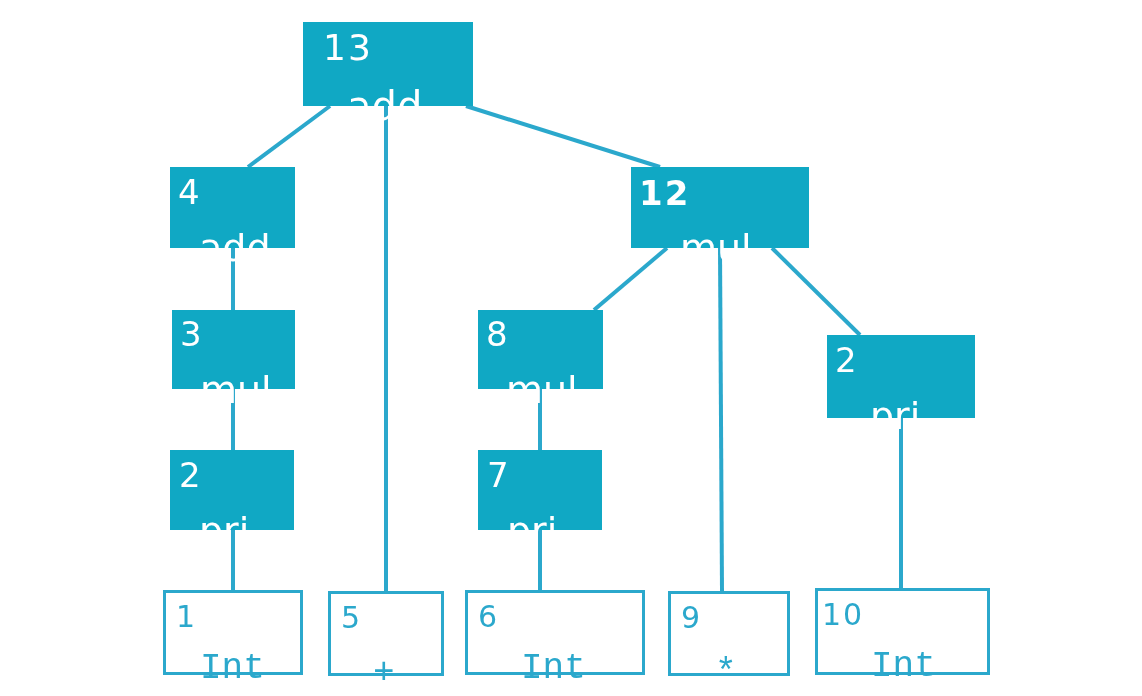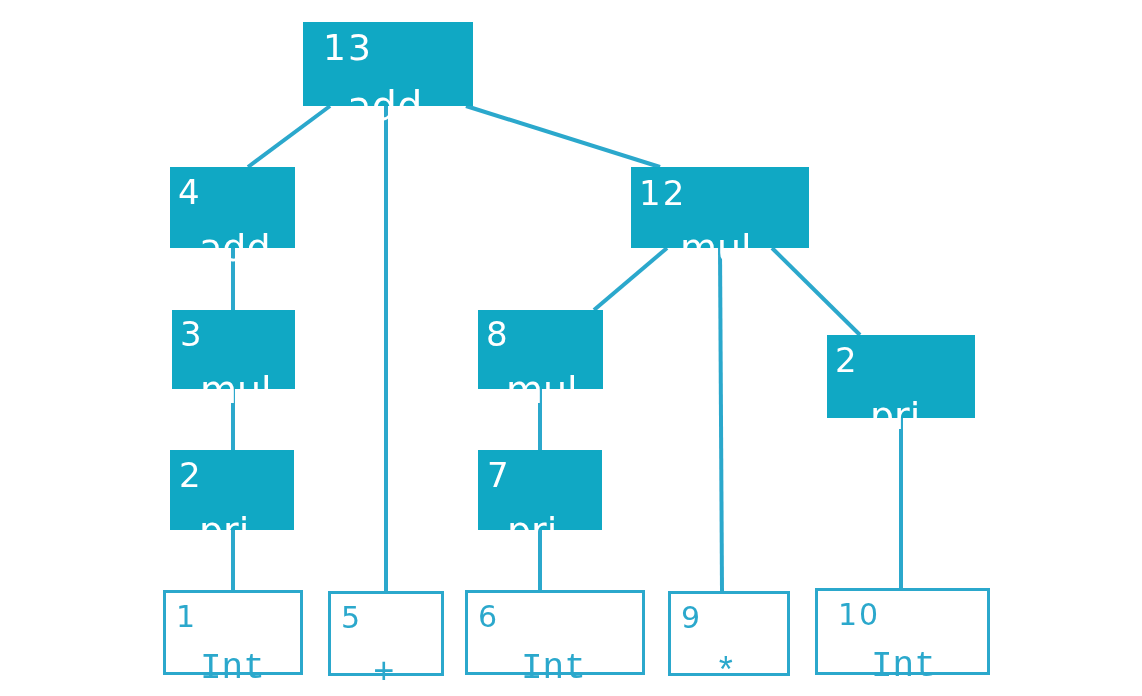--- a/index.html
+++ b/index.html
@@ -84,21 +84,21 @@
   <div id="node-layer">
       <div class="node filled" style="left: 303px; top: 22px; width: 170px; height: 84px;">
         <span class="idx" style="left: 8px; top: 8px; font-size: 36px; margin-left: 12px;">13</span>
         <span class="lbl" style="left: 44px; top: 32px; font-size: 40px;">add</span>
       </div>
       <div class="node filled" style="left: 170px; top: 167px; width: 125px; height: 81px;">
         <span class="idx" style="left: 8px; top: 8px; font-size: 34px;">4</span>
         <span class="lbl" style="left: 29px; top: 30px; font-size: 38px;">add</span>
       </div>
       <div class="node filled" style="left: 631px; top: 167px; width: 178px; height: 81px;">
-        <span class="idx" style="left: 8px; top: 9px; font-size: 34px;">12</span>
+        <span class="idx" style="left: 8px; top: 9px; font-size: 34px; font-weight: bold;">12</span>
         <span class="lbl" style="left: 49px; top: 30px; font-size: 38px;">mul</span>
       </div>
       <div class="node filled" style="left: 172px; top: 310px; width: 123px; height: 79px;">
         <span class="idx" style="left: 8px; top: 7px; font-size: 34px;">3</span>
         <span class="lbl" style="left: 28px; top: 29px; font-size: 38px;">mul</span>
       </div>
       <div class="node filled" style="left: 478px; top: 310px; width: 125px; height: 79px;">
         <span class="idx" style="left: 8px; top: 7px; font-size: 34px;">8</span>
         <span class="lbl" style="left: 28px; top: 29px; font-size: 38px;">mul</span>
       </div>
@@ -124,17 +124,17 @@
       </div>
       <div class="node leaf" style="left: 465px; top: 590px; width: 180px; height: 85px;">
         <span class="idx" style="left: 10px; top: 9px; font-size: 30px;">6</span>
         <span class="lbl" style="left: 53px; top: 26px; font-size: 36px;">Int</span>
       </div>
       <div class="node leaf" style="left: 668px; top: 591px; width: 122px; height: 85px;">
         <span class="idx" style="left: 10px; top: 9px; font-size: 30px;">9</span>
         <span class="lbl" style="left: 44px; top: 30px; font-size: 36px;">*</span>
       </div>
       <div class="node leaf" style="left: 815px; top: 588px; width: 175px; height: 87px;">
-        <span class="idx" style="left: 20px; top: 9px; font-size: 30px;">10</span>
+        <span class="idx" style="left: 4px; top: 9px; font-size: 30px;">10</span>
         <span class="lbl" style="left: 53px; top: 26px; font-size: 36px;">Int</span>
       </div>
     </div>
 </div>
 
 </body></html>

